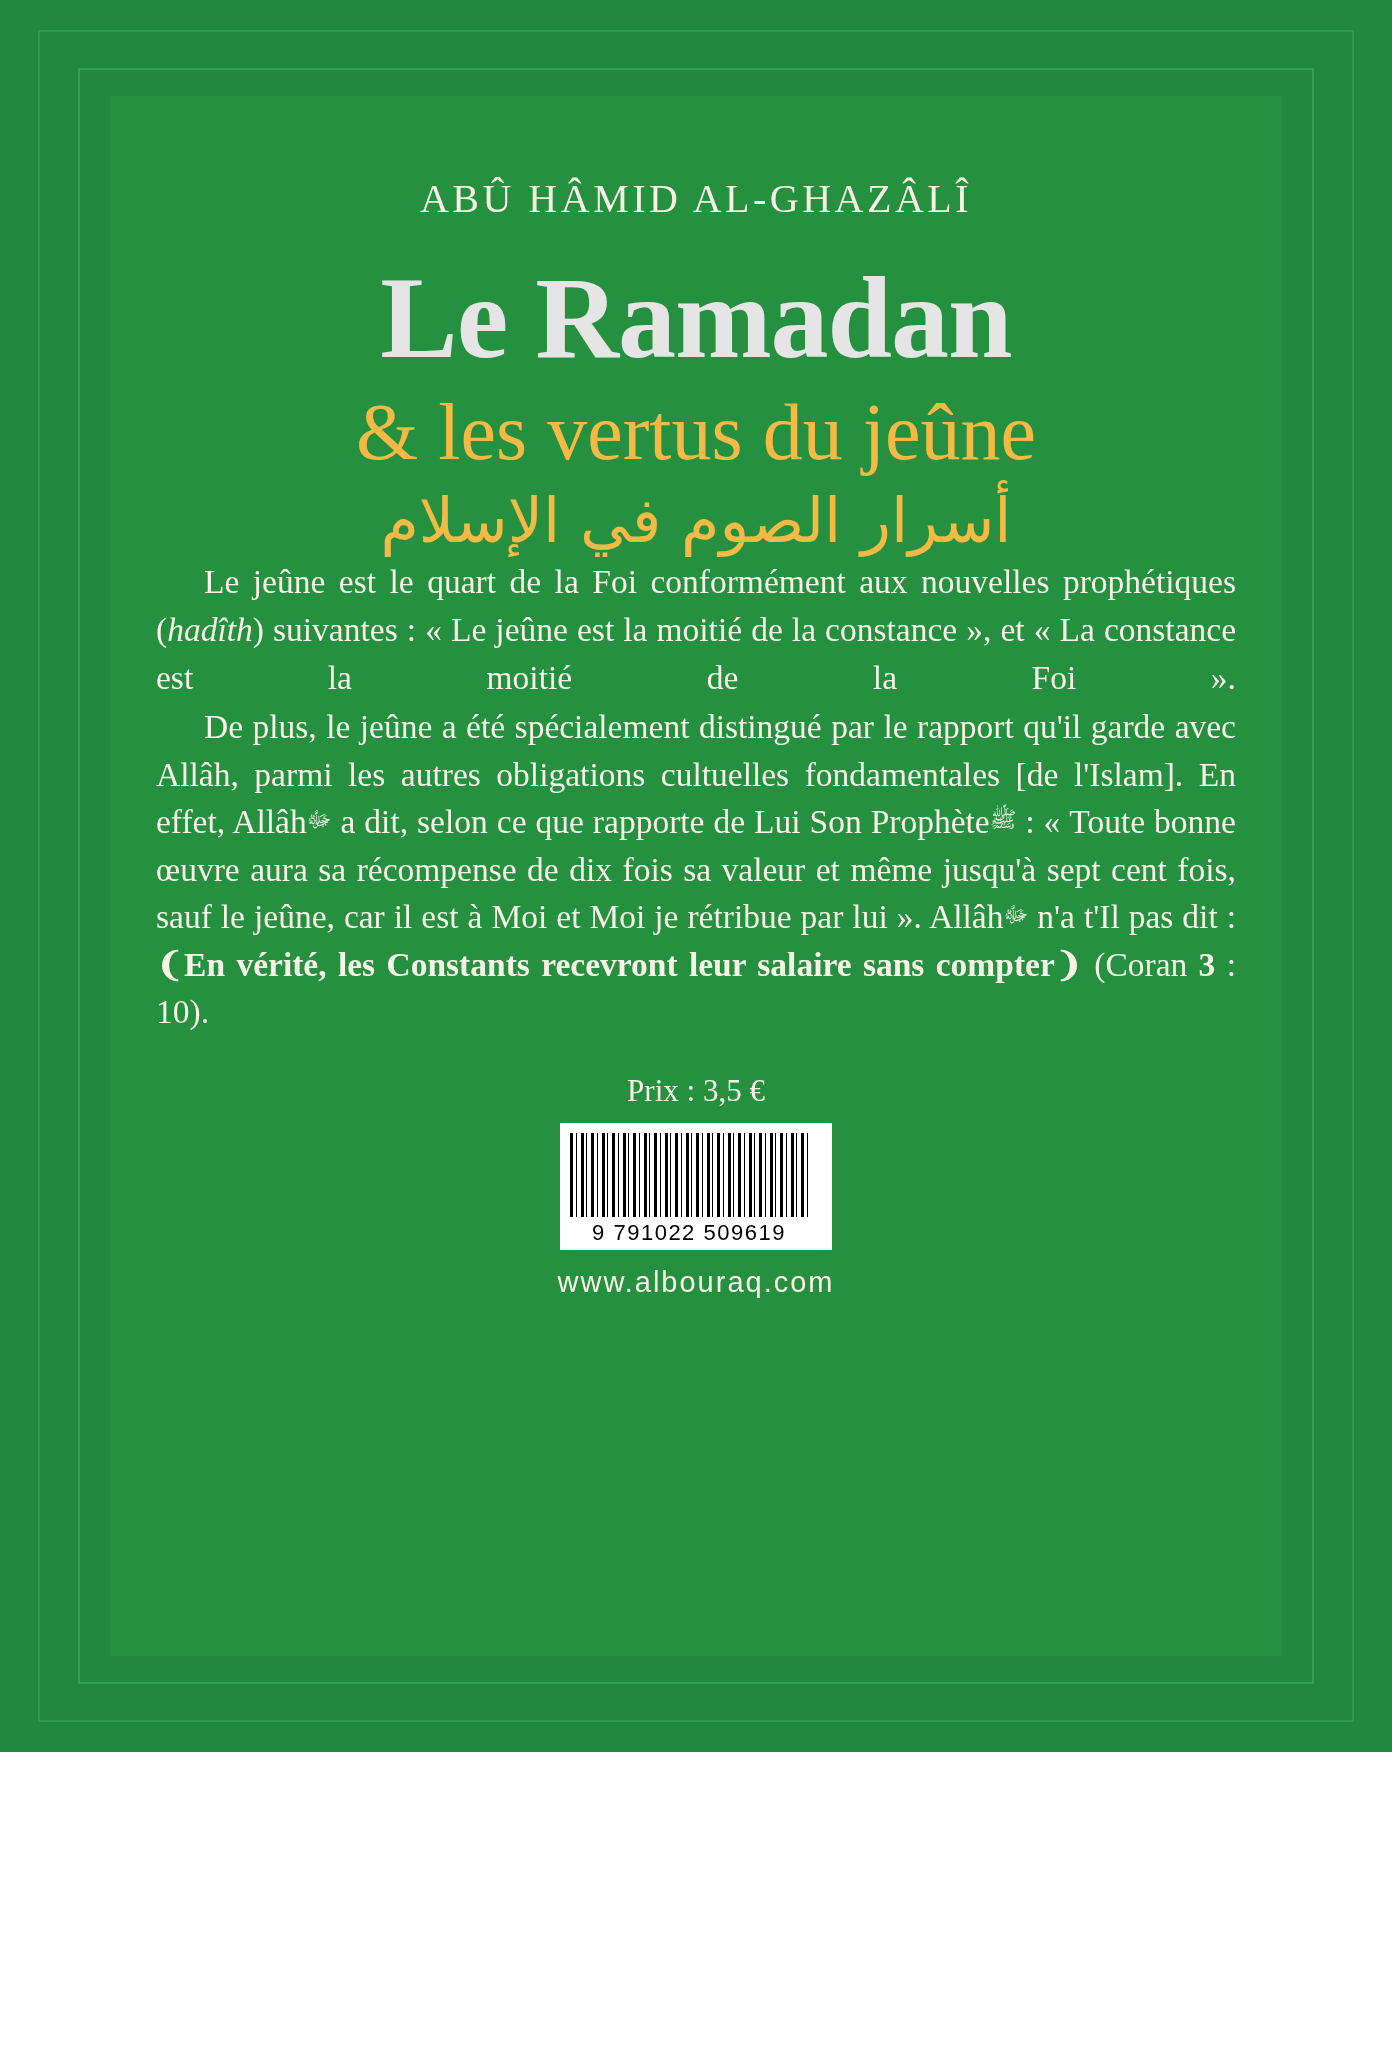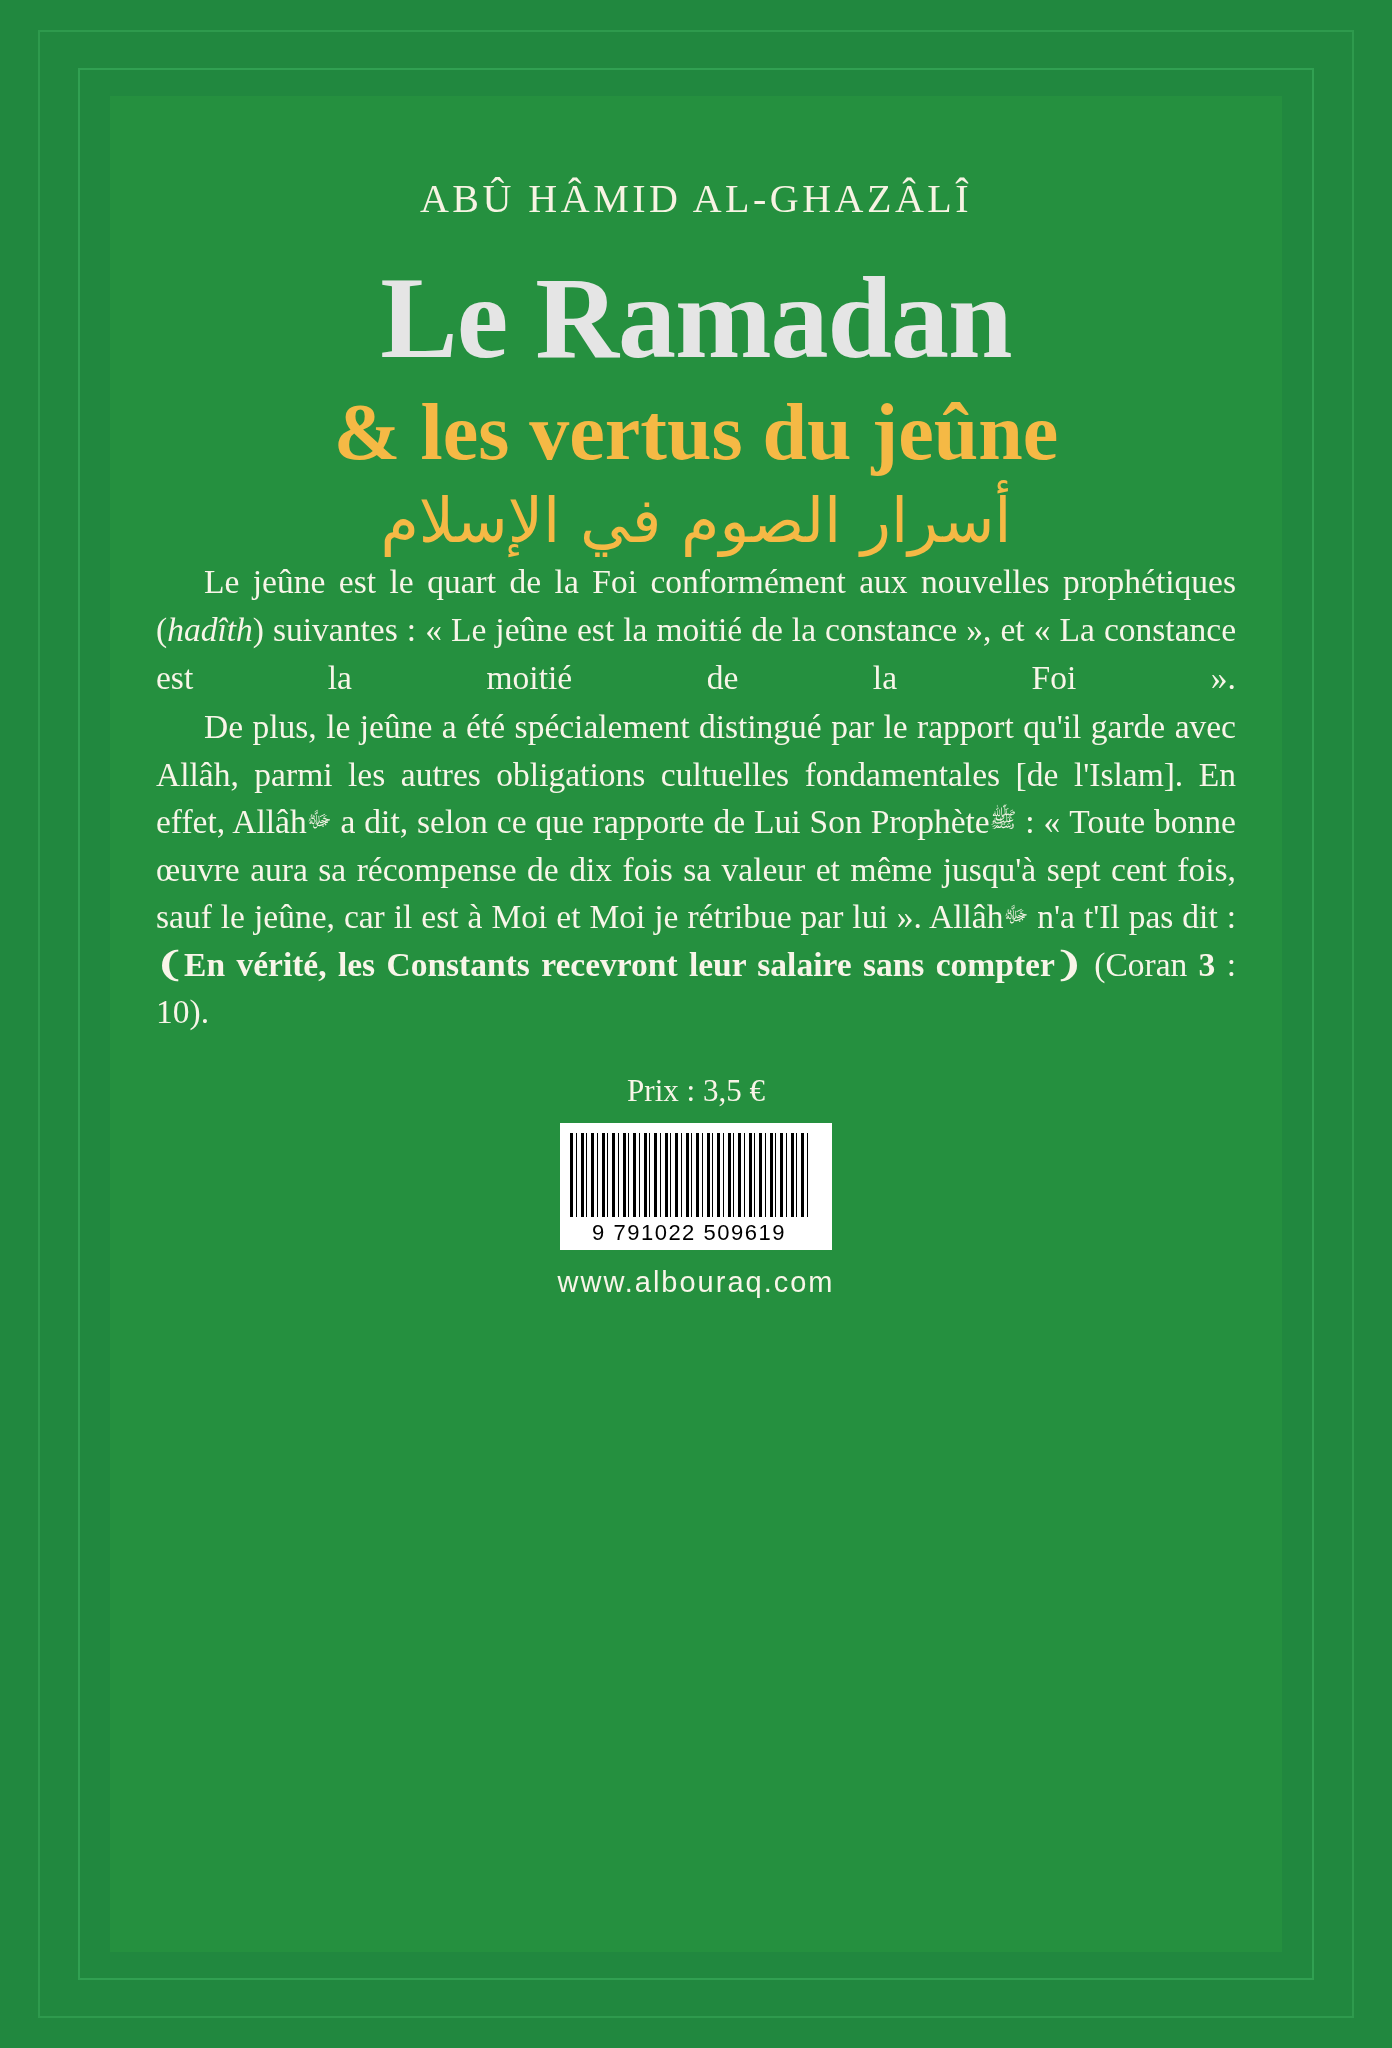--- a/index.html
+++ b/index.html
@@ -10,21 +10,21 @@
   body {
     width: 1392px;
     height: 2048px;
     overflow: hidden;
     font-family: "Liberation Serif", serif;
   }
 
   .cover {
     position: relative;
     width: 1392px;
-    height: 2048px;
+    height: 1752px;
     background: #21883f;
     box-sizing: border-box;
   }
 
   
   .frame-outer {
     position: absolute;
     left: 38px;
     top: 30px;
     right: 38px;
@@ -78,21 +78,21 @@
     font-weight: bold;
     font-family: "Liberation Serif", serif;
     letter-spacing: -1px;
   }
 
   .title-sub {
     margin-top: 14px;
     color: #f5b945;
     font-size: 80px;
     line-height: 1.05;
-    font-weight: bold;
+    font-weight: normal;
     font-family: "Liberation Serif", serif;
   }
 
   .title-arabic {
     margin-top: 10px;
     color: #f5b945;
     font-size: 62px;
     line-height: 1.2;
     font-family: "DejaVu Sans", sans-serif;
     direction: rtl;

